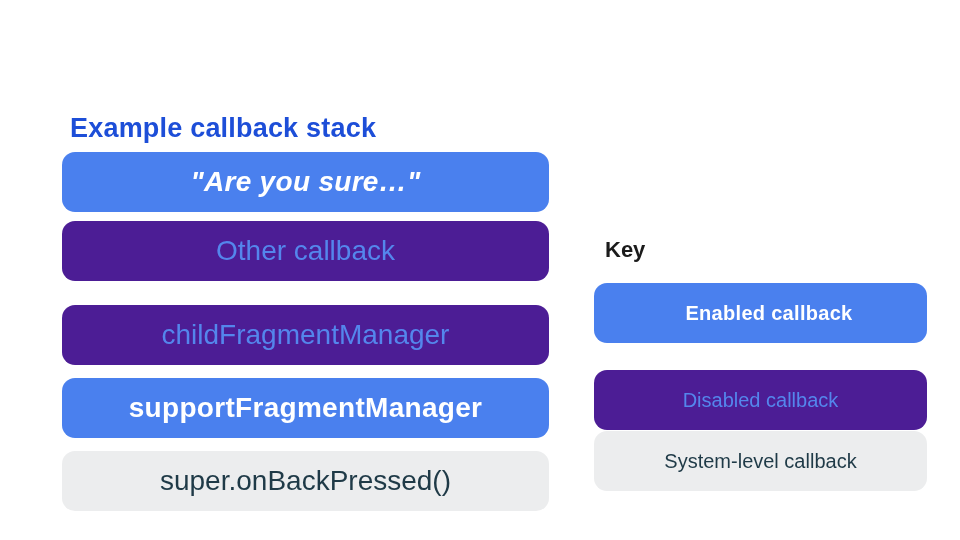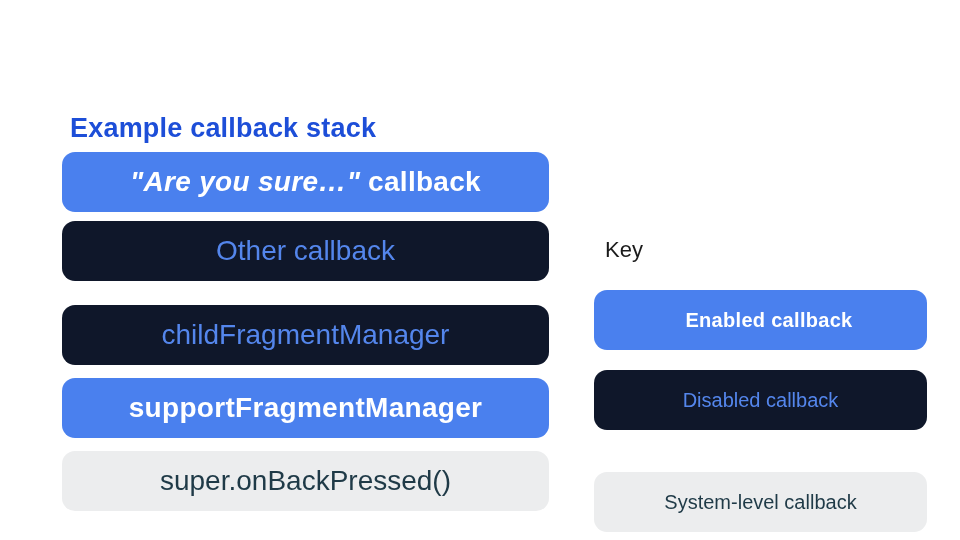--- a/index.html
+++ b/index.html
@@ -46,21 +46,21 @@
   .stack-box.row-3 { top: 378px; }
   .stack-box.row-4 { top: 427px; margin-top: 24px; }
 
   .type-enabled {
     background: #4a80ee;
     color: #ffffff;
     font-weight: 700;
     letter-spacing: 0.3px;
   }
   .type-disabled {
-    background: #0f172a;
+    background: #4c1d95;
     color: #5486ec;
     font-weight: 400;
   }
   .type-system {
     background: #ecedee;
     color: #1f3a47;
     font-weight: 400;
   }
 
   .label-italic {
@@ -70,50 +70,49 @@
   .label-rest {
     font-weight: 700;
     margin-left: 0.28em;
   }
 
   .key-title {
     position: absolute;
     left: 605px;
     top: 237px;
     font-size: 22px;
-    font-weight: 400;
+    font-weight: 700;
     color: #1b1b1b;
     white-space: nowrap;
   }
 
   .key-box {
     position: absolute;
     left: 594px;
     width: 333px;
     height: 60px;
     border-radius: 13px;
     display: flex;
     align-items: center;
     justify-content: center;
     font-size: 20px;
     white-space: nowrap;
     box-sizing: border-box;
   }
-  .key-box.row-0 { top: 290px; padding-left: 17px; }
+  .key-box.row-0 { top: 283px; padding-left: 17px; }
   .key-box.row-1 { top: 360px; margin-top: 10px; }
-  .key-box.row-2 { top: 431px; margin-top: 41px; }
+  .key-box.row-2 { top: 431px; }
 </style>
 </head>
 <body>
 
 <div class="diagram-title">Example callback stack</div>
 
 <div class="stack-box row-0 type-enabled">
   <span class="label-italic">"Are you sure…"</span>
-  <span class="label-rest">callback</span>
 </div>
 
 <div class="stack-box row-1 type-disabled">
   <span>Other callback</span>
 </div>
 
 <div class="stack-box row-2 type-disabled">
   <span>childFragmentManager</span>
 </div>
 

